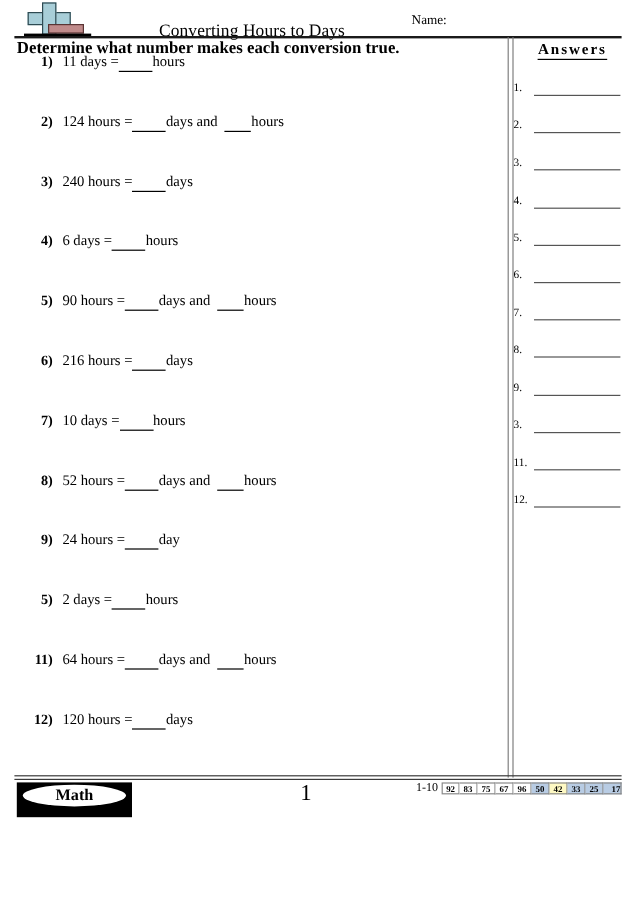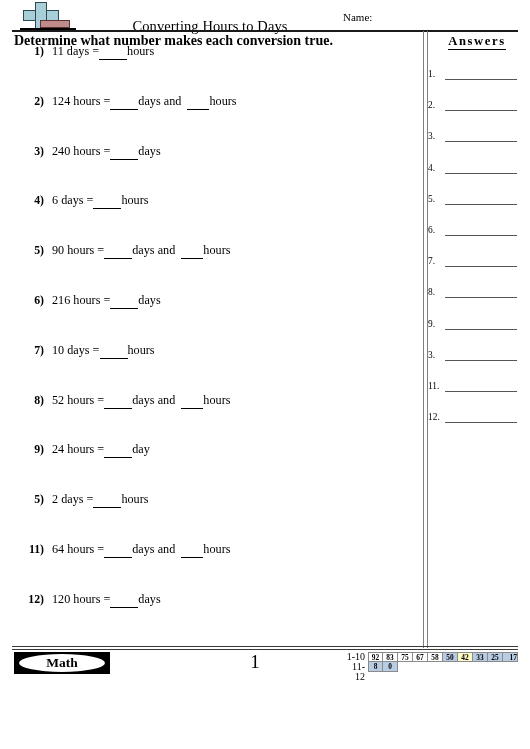--- a/index.html
+++ b/index.html
@@ -182,21 +182,21 @@
     position: absolute;
     left: 12px; top: 646px;
     width: 506px; height: 4px;
     border-top: 1px solid #3a3a3a;
     border-bottom: 1px solid #3a3a3a;
     box-sizing: border-box;
   }
   #math-badge {
     position: absolute;
     left: 14px; top: 652px;
-    width: 96px; height: 22px;
+    width: 96px; height: 29px;
     background: #000000;
   }
   #math-badge .ellipse {
     position: absolute;
     left: 5px; top: 2px;
     width: 86px; height: 18px;
     background: #ffffff;
     border-radius: 50%;
   }
   #math-badge .label {
@@ -393,28 +393,21 @@
 <div id="page-number">1</div>
 
 <div id="score-grid">
     <div class="score-row">
       <div class="rowlab">1-10</div>
       <div class="score-cells">
         <div class="score-cell first">92</div>
         <div class="score-cell">83</div>
         <div class="score-cell">75</div>
         <div class="score-cell">67</div>
-        <div class="score-cell">58</div>
+        <div class="score-cell">96</div>
         <div class="score-cell hl" style="background: rgb(184, 204, 228);">50</div>
         <div class="score-cell hl" style="background: #fef9c3;">42</div>
         <div class="score-cell hl" style="background: rgb(184, 204, 228);">33</div>
         <div class="score-cell hl" style="background: rgb(184, 204, 228);">25</div>
         <div class="score-cell hl" style="background: rgb(184, 204, 228); text-align: right;">17</div>
       </div>
     </div>
-    <div class="score-row second">
-      <div class="rowlab">11-12</div>
-      <div class="score-cells">
-        <div class="score-cell first hl" style="background: rgb(184, 204, 228);">8</div>
-        <div class="score-cell hl" style="background: rgb(184, 204, 228);">0</div>
-      </div>
-    </div>
   </div>
 
 </body></html>

